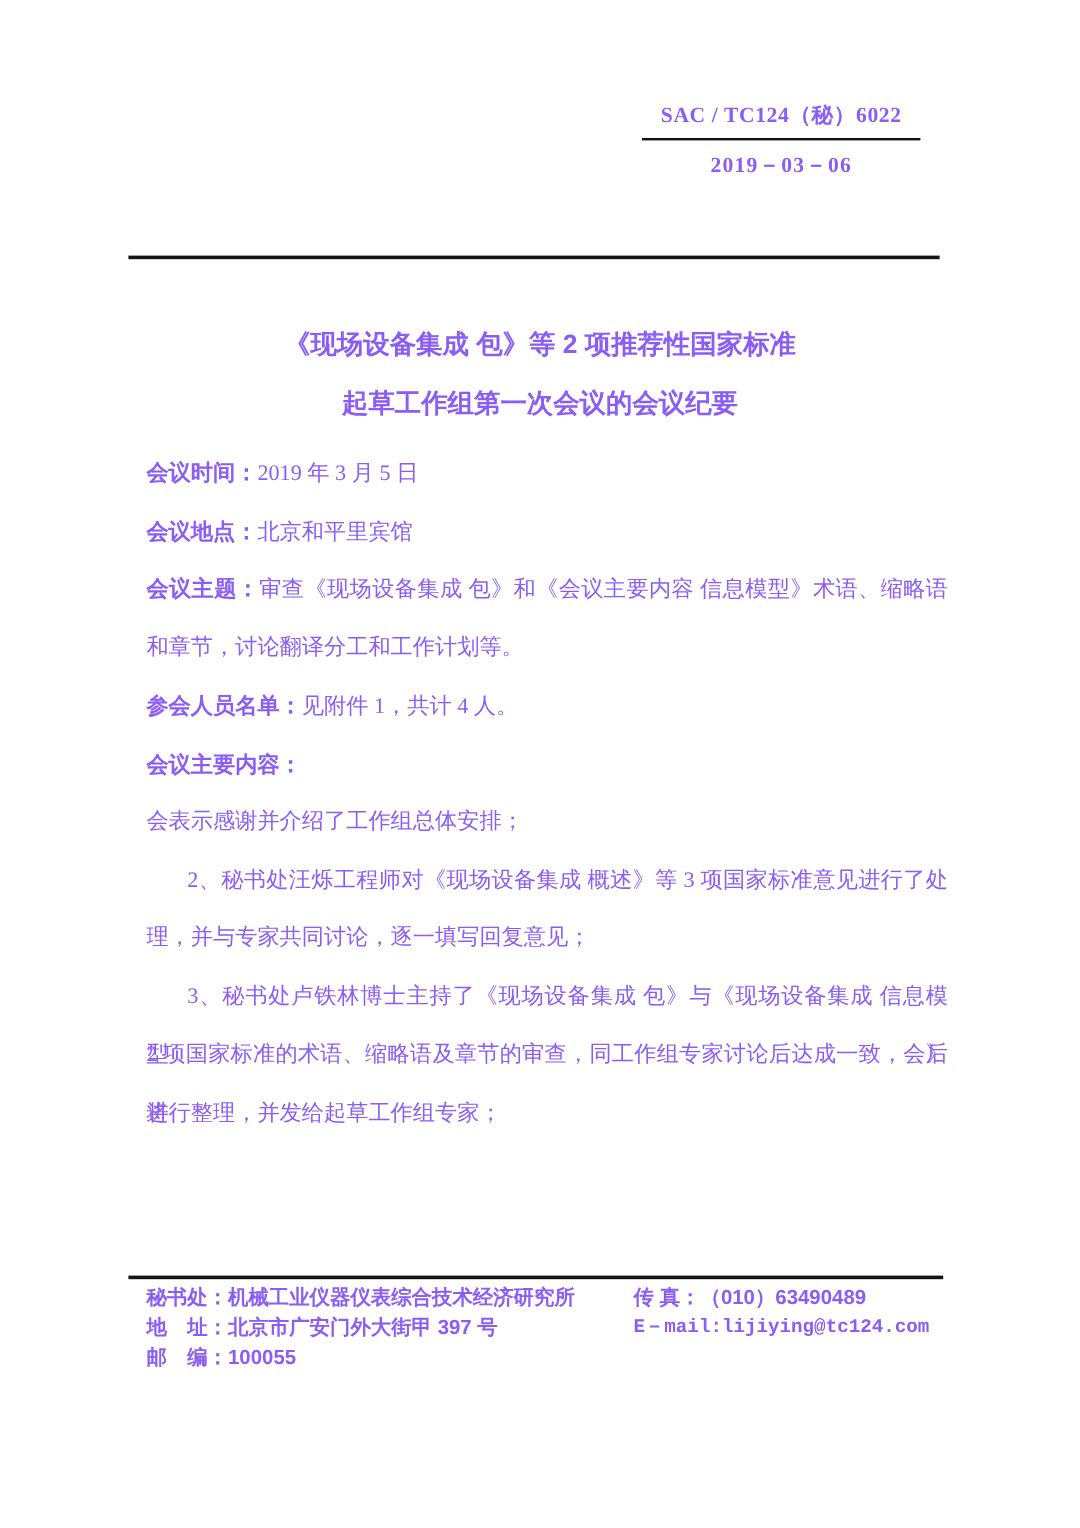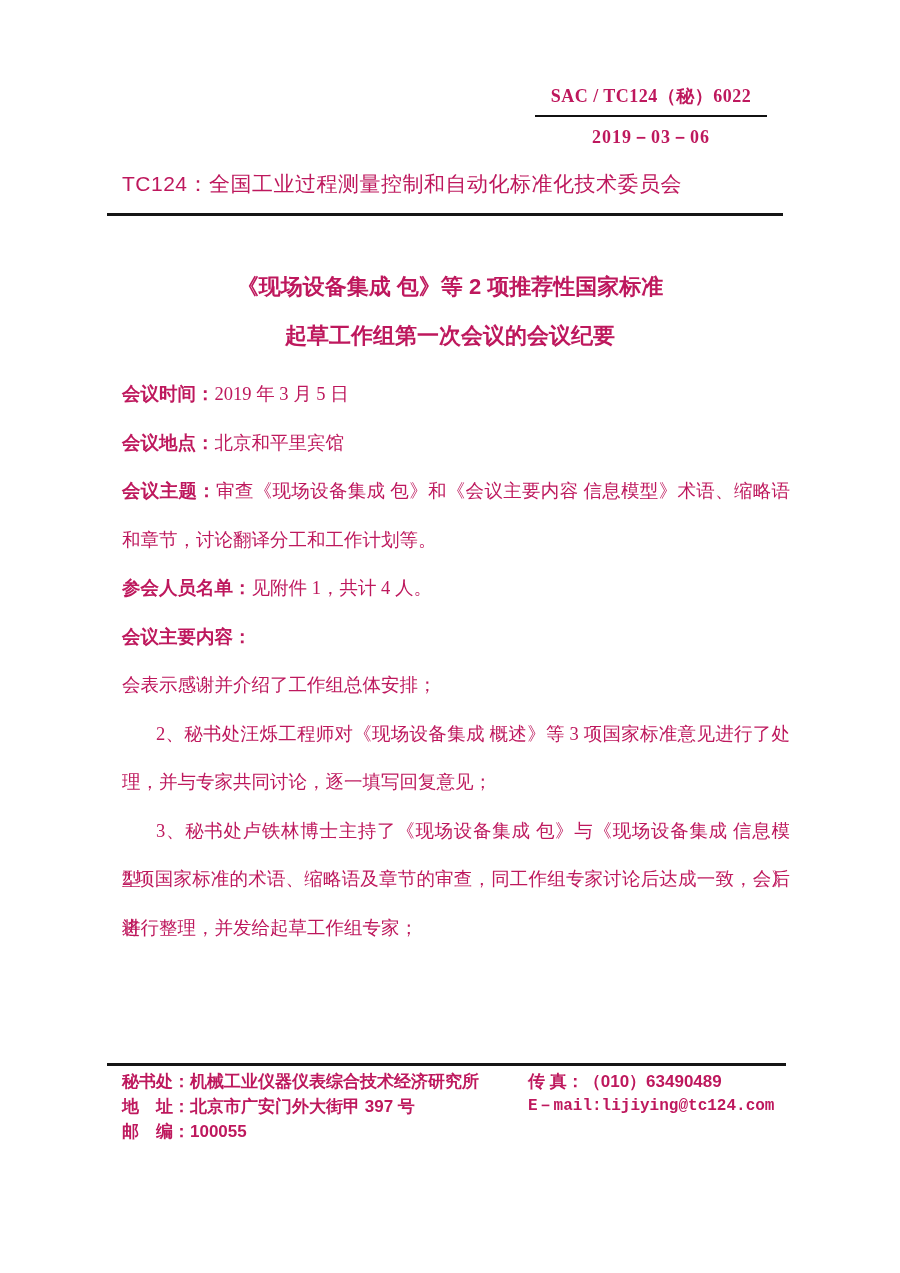--- a/index.html
+++ b/index.html
@@ -1,18 +1,18 @@
 <!DOCTYPE html>
 <html><head>
 <meta charset="utf-8">
 <style>
   html,body{margin:0;padding:0;background:#fff;}
   .page{
     position:relative;width:900px;height:1273px;background:#ffffff;
-    overflow:hidden;color:#be185d;
+    overflow:hidden;color:#8b5cf6;
     font-family:"Liberation Serif","DejaVu Serif",serif;
   }
   
   .docnum-block{position:absolute;top:84px;left:535px;width:232px;text-align:center;}
   .docnum{
     font-family:"Liberation Serif","DejaVu Serif",serif;
     font-weight:bold;font-size:18px;letter-spacing:.5px;
     padding-bottom:7px;border-bottom:2px solid #111;
   }
   .docdate{
@@ -65,21 +65,20 @@
 </head>
 <body>
 
 <div class="page">
 
   <div class="docnum-block">
     <div class="docnum">SAC / TC124（秘）6022</div>
     <div class="docdate">2019－03－06</div>
   </div>
 
-  <div class="committee">TC124：全国工业过程测量控制和自动化标准化技术委员会</div>
   <div class="rule-thick"></div>
 
   <div class="title-block">
     <div class="title-line">《现场设备集成 包》等 2 项推荐性国家标准</div>
     <div class="title-line">起草工作组第一次会议的会议纪要</div>
   </div>
 
   <div class="body">
     <div class="line"><b class="lbl">会议时间：</b><span>2019 年 3 月 5 日</span></div>
 

